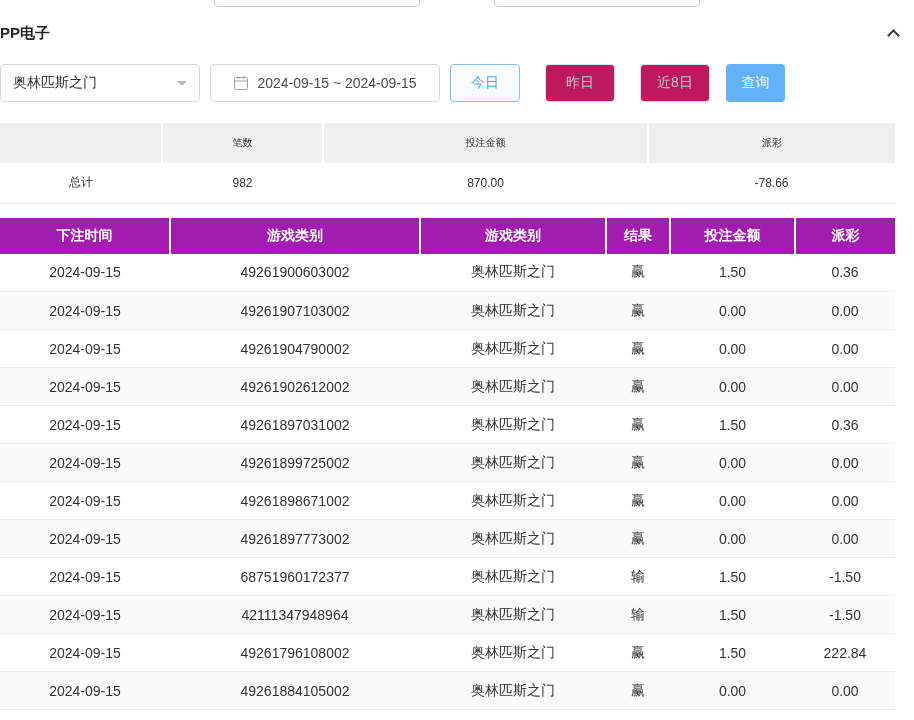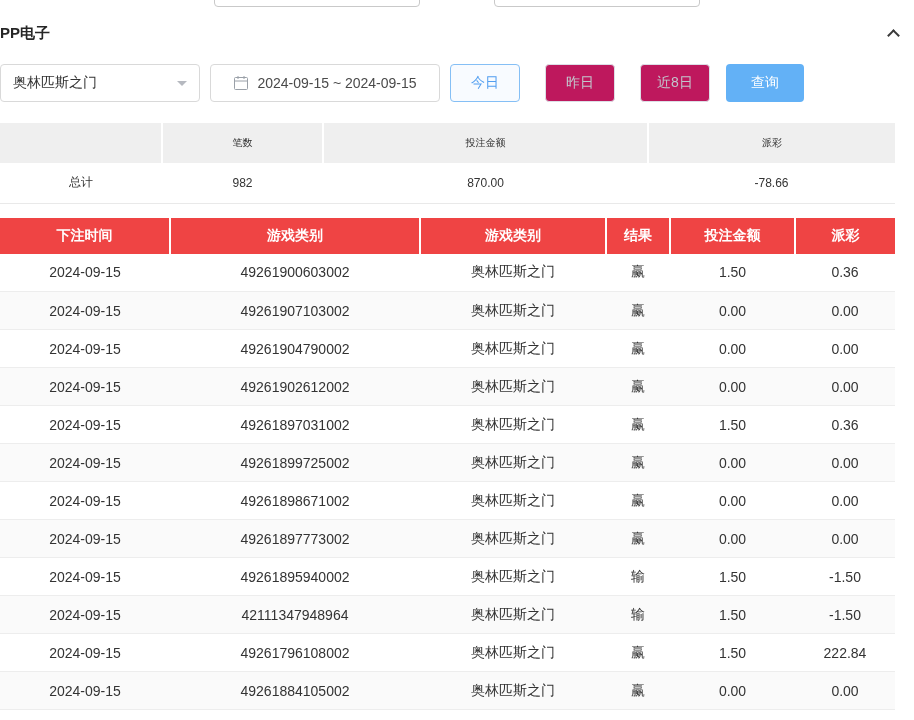--- a/index.html
+++ b/index.html
@@ -51,21 +51,21 @@
     font-size: 14px; color: #4a4a4a; background: #fff; cursor: pointer; justify-content: center;
   }
   .qgroup { display: flex; gap: 25px; }
   .qbtn {
     width: 70px; height: 38px; background: #be185d; border: 1px solid #dcdfe6;
     border-radius: 4px; color: #c2c6cd; font-size: 14px; cursor: pointer;
     font-family: "Liberation Sans", sans-serif;
   }
   .qbtn.active { border-color: #85bff5; color: #539ff0; background: #f8fbff; }
   .search-btn {
-    width: 78px; height: 38px; margin-left: 6px;
+    width: 59px; height: 38px; margin-left: 6px;
     background: #63b1f6; border: none; border-radius: 4px;
     color: #fff; font-size: 14px; cursor: pointer;
     font-family: "Liberation Sans", sans-serif;
   }
 
   
   table { border-collapse: collapse; table-layout: fixed; width: 895px; }
   .summary { margin-top: 21px; }
   .summary th {
     height: 40px; background: #efefef; font-size: 10px; font-weight: 400;
@@ -73,21 +73,21 @@
   }
   .summary th:not(:last-child) { border-right: 2px solid #fff; }
   .summary td {
     height: 40px; background: #fff; font-size: 12px; color: #333;
     text-align: center; border-bottom: 1px solid #e9e9e9;
   }
 
   
   .bets { margin-top: 14px; }
   .bets th {
-    height: 36px; background: #ef4444; color: #fff; font-size: 14px;
+    height: 36px; background: #a21caf; color: #fff; font-size: 14px;
     font-weight: 700; text-align: center;
   }
   .bets th:not(:last-child) { border-right: 2px solid #fff; }
   .bets td {
     height: 38px; font-size: 14px; color: #333; text-align: center;
     border-bottom: 1px solid #ededed; background: #fff;
   }
   .bets tbody tr:nth-of-type(even) td { background: #fafafa; }
 
   .neg { color: #f56c6c; }
@@ -242,21 +242,21 @@
           <td>2024-09-15</td>
           <td>49261897773002</td>
           <td>奥林匹斯之门</td>
           <td>赢</td>
           <td>0.00</td>
           <td>0.00</td>
         </tr>
 
         <tr>
           <td>2024-09-15</td>
-          <td>49261895940002</td>
+          <td>68751960172377</td>
           <td>奥林匹斯之门</td>
           <td>输</td>
           <td>1.50</td>
           <td class="neg">-1.50</td>
         </tr>
 
         <tr>
           <td>2024-09-15</td>
           <td>42111347948964</td>
           <td>奥林匹斯之门</td>

